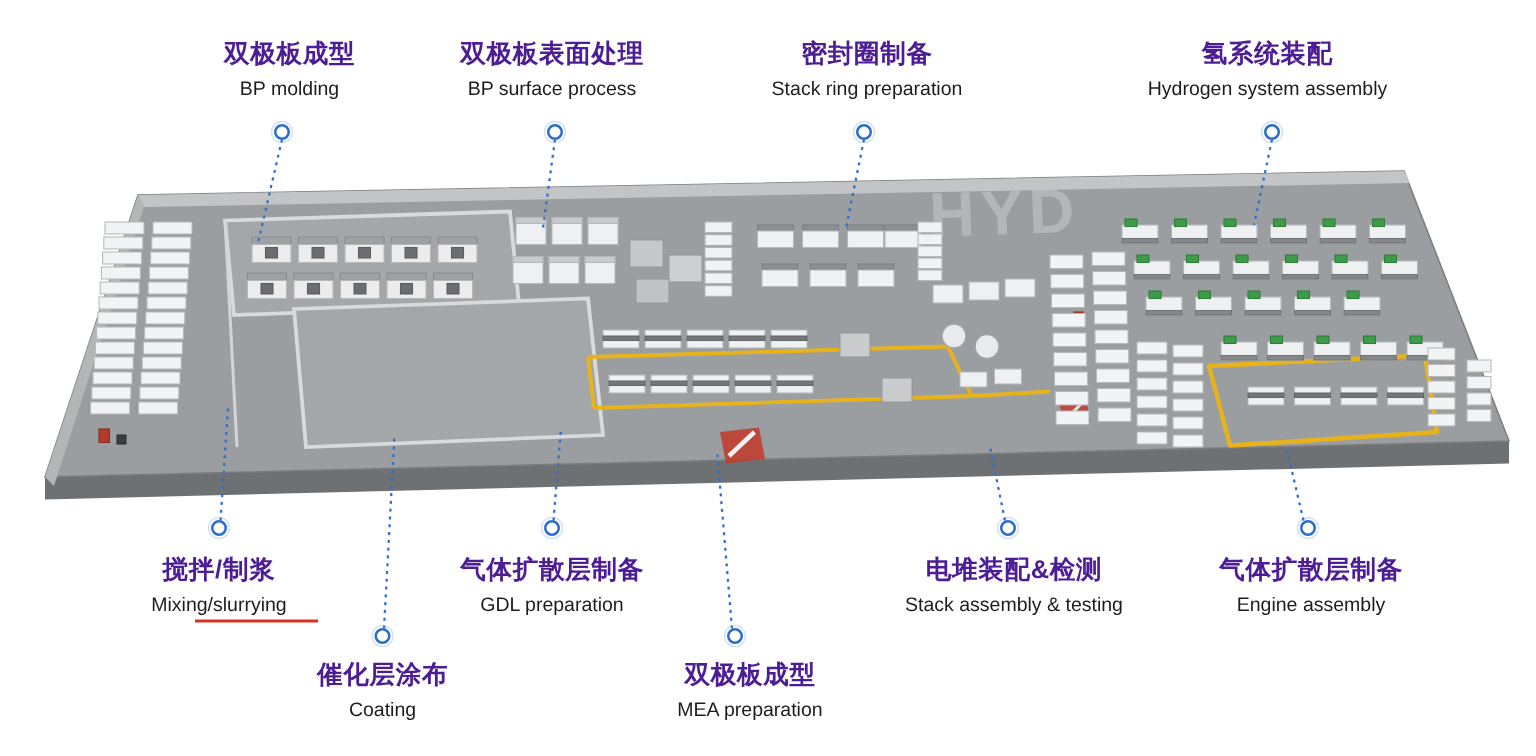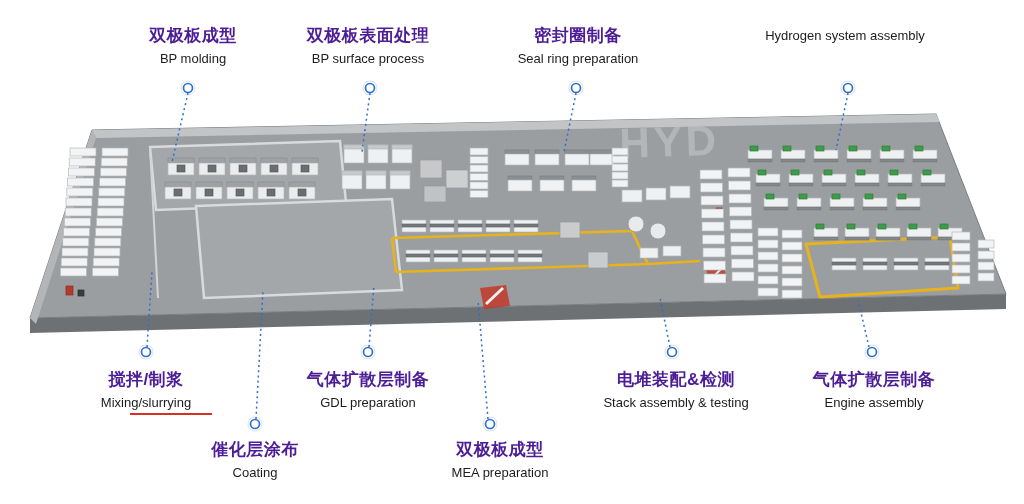--- a/index.html
+++ b/index.html
@@ -354,23 +354,24 @@
   <div class="label" style="left:193px;top:24px">
     <div class="zh">双极板成型</div>
     <div class="en">BP molding</div>
   </div>
   <div class="label" style="left:368px;top:24px">
     <div class="zh">双极板表面处理</div>
     <div class="en">BP surface process</div>
   </div>
   <div class="label" style="left:578px;top:24px">
     <div class="zh">密封圈制备</div>
-    <div class="en">Seal ring preparation</div>
+    <div class="en">Stack ring preparation</div>
   </div>
   <div class="label" style="left:845px;top:24px">
+    <div class="zh">氢系统装配</div>
     <div class="en">Hydrogen system assembly</div>
   </div>
   <div class="label" style="left:146px;top:368px">
     <div class="zh">搅拌/制浆</div>
     <div class="en">Mixing/slurrying</div>
   </div>
   <div class="squiggle" style="left:130px;top:413px;width:82px"></div>
   <div class="label" style="left:676px;top:368px">
     <div class="zh">电堆装配&amp;检测</div>
     <div class="en">Stack assembly &amp; testing</div>

